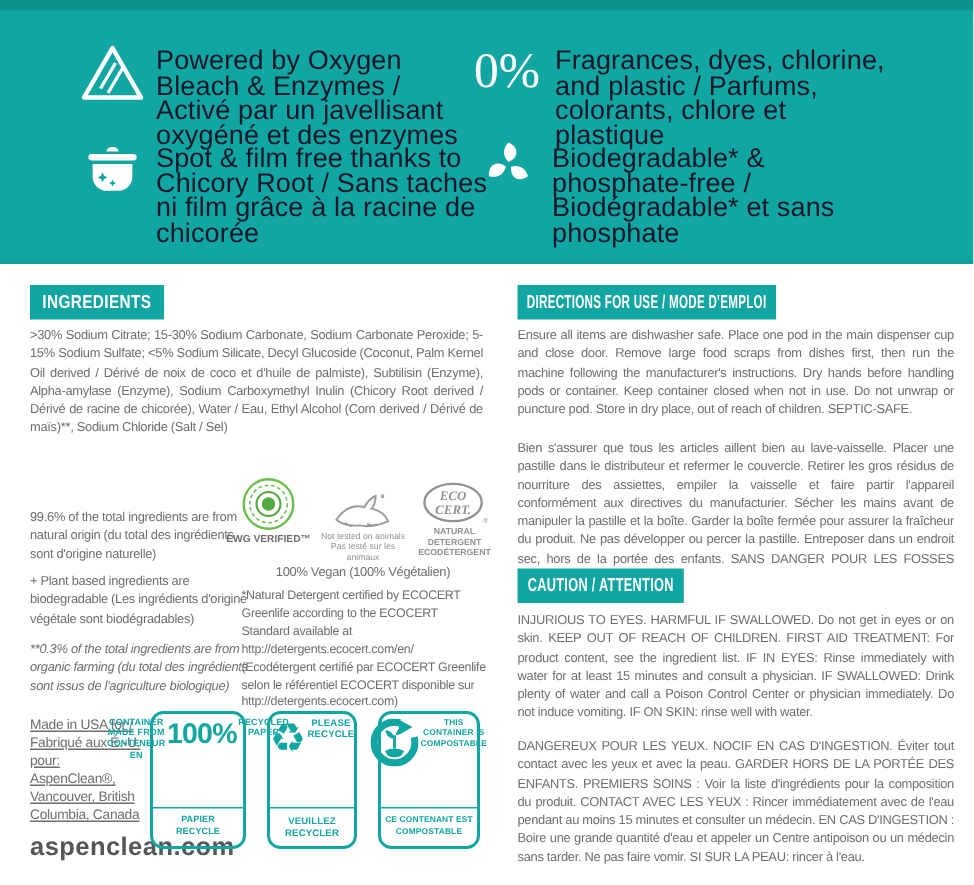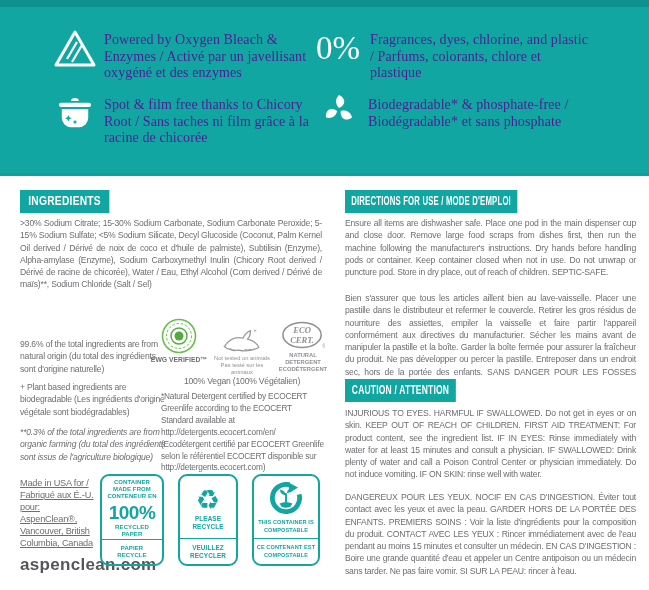--- a/index.html
+++ b/index.html
@@ -3,43 +3,43 @@
 <meta charset="utf-8">
 <style>
   html,body { margin:0; padding:0; background:#fff; }
   .page { position:relative; width:649px; height:590px; background:#ffffff; overflow:hidden;
           font-family:"Liberation Sans", sans-serif; color:#6d6e71; }
 
   
   .band { position:absolute; top:0; left:0; width:649px; height:176px; background:#12a6a2; }
   .band::before { content:""; position:absolute; top:0; left:0; right:0; height:7px; background:#0d918e; }
   .band::after  { content:""; position:absolute; bottom:0; left:0; right:0; height:3px; background:#0fa09c; }
-  .ftext { position:absolute; color:#4c1d95; font-family:Liberation Serif, serif;
-           font-size:14px; line-height:16.5px; letter-spacing:.1px; }
+  .ftext { position:absolute; color:#0f172a; font-family:Liberation Sans, sans-serif;
+           font-size:18px; line-height:16.5px; letter-spacing:.1px; }
   .fbig  { position:absolute; color:#ffffff; font-family:"Liberation Serif", serif;
            font-size:33px; line-height:33px; }
   .bicon { position:absolute; }
 
   
   .chip { position:absolute; background:#12a6a2; color:#fff; font-weight:bold;
           font-size:12.5px; line-height:1; padding:5px 10px 5px; white-space:nowrap;
           transform-origin:0 0; letter-spacing:.3px; }
 
   
   .ptext { position:absolute; font-size:8.6px; line-height:12.3px; letter-spacing:-.2px; color:#6d6e71; }
   .just  { text-align:justify; }
   .pre   { white-space:pre-line; }
 
   
   .cert-label { position:absolute; text-align:center; color:#8f9194; }
 
   
   .pkg-badge { position:absolute; top:474px; height:92px; border:2px solid #12a6a2; border-radius:9px;
                display:flex; flex-direction:column; box-sizing:border-box; color:#12a6a2; }
-  .pb-top { flex:1; display:flex; flex-direction:column; align-items:center; justify-content:center; gap:1px; padding:3px 1px 1px; }
+  .pb-top { flex:1; display:flex; flex-direction:row; justify-content:center; gap:1px; padding:3px 1px 1px; }
   .pb-bottom { height:25px; border-top:1.6px solid #12a6a2; display:flex; align-items:center; justify-content:center; }
   .pb-small { font-size:6px; font-weight:bold; line-height:7.2px; text-align:center; letter-spacing:.1px; }
   .pb-big { font-size:19px; font-weight:bold; letter-spacing:-.5px; line-height:21px; }
   .recycle-glyph { font-family:"DejaVu Sans", sans-serif; font-size:27px; line-height:28px; color:#12a6a2; }
 
   .website { position:absolute; left:20px; top:555px; font-size:17px; font-weight:bold;
              color:#55565a; letter-spacing:.3px; }
 </style>
 </head>
 <body>

